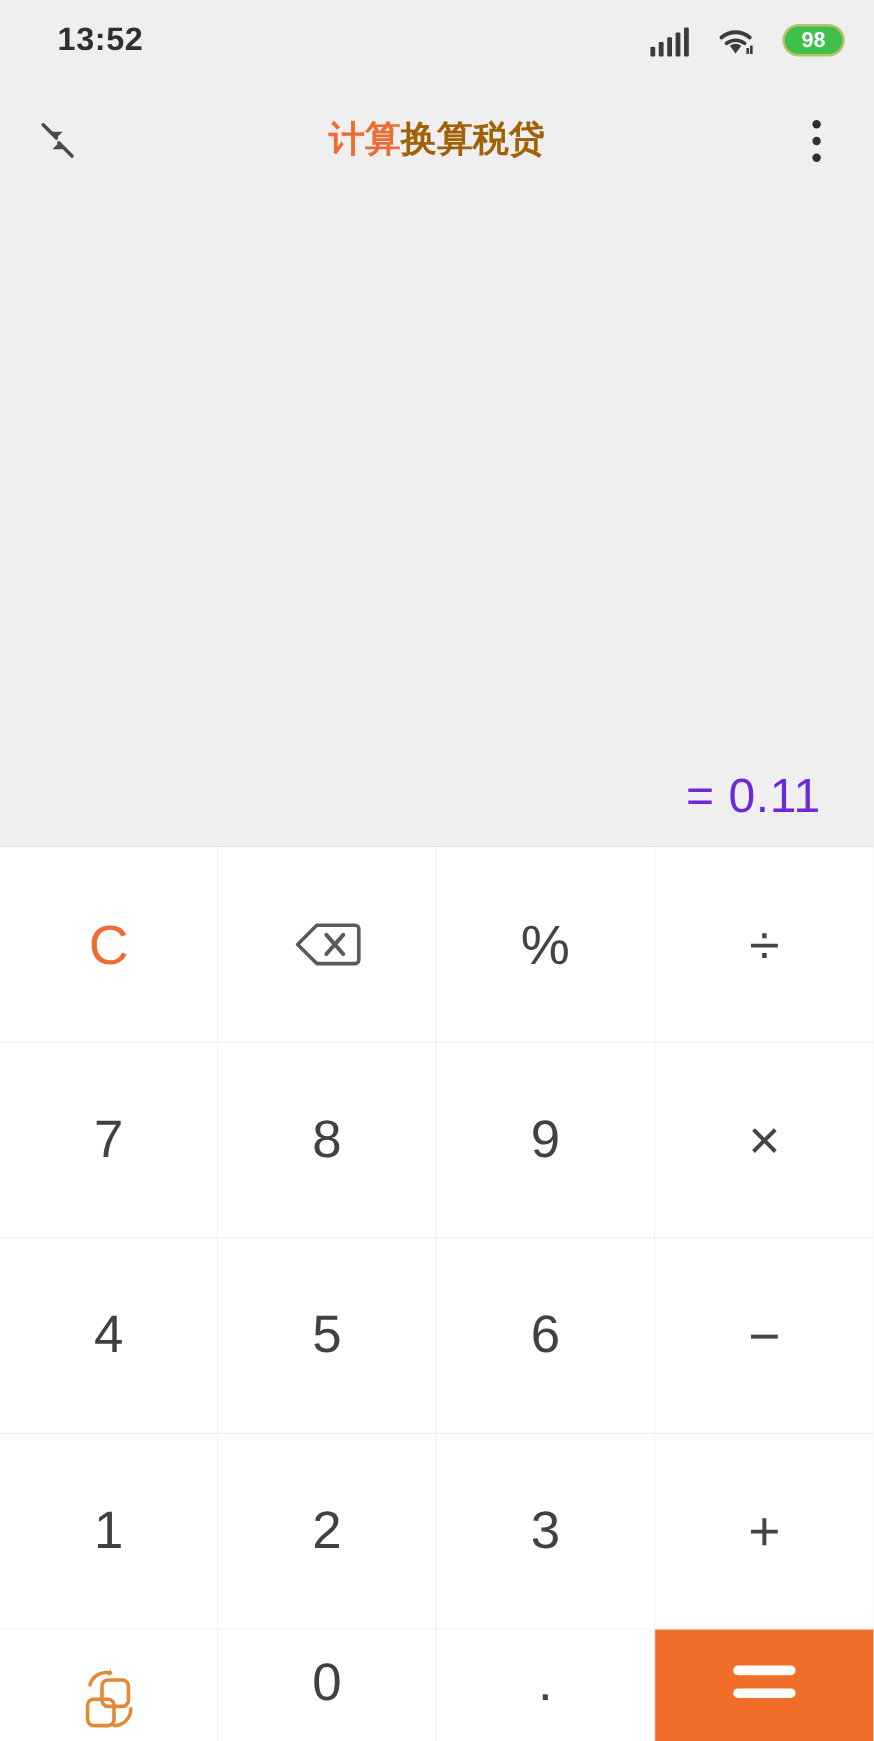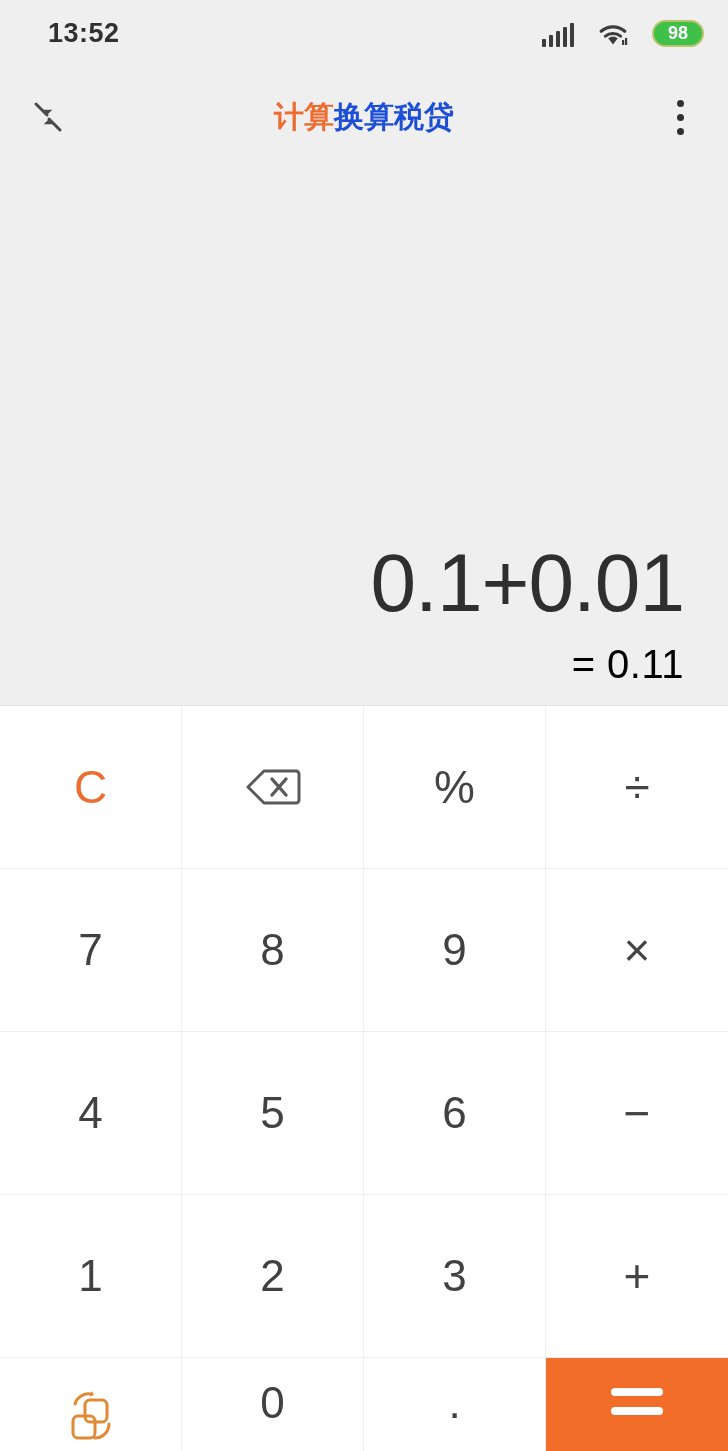--- a/index.html
+++ b/index.html
@@ -41,40 +41,40 @@
   
   .appbar {
     position:absolute; left:0; top:78px; width:728px; height:78px;
     display:flex; align-items:center; background:#efefef;
   }
   .collapse-btn {
     width:96px; height:78px; display:flex; align-items:center; justify-content:center;
     cursor:pointer;
   }
   .tabs { flex:1; display:flex; align-items:center; justify-content:center; }
-  .tab { font-size:30px; font-weight:700; color:#1d4ed8; cursor:pointer; line-height:1; }
+  .tab { font-size:30px; font-weight:700; color:#a16207; cursor:pointer; line-height:1; }
   .tab.active { color:#ed6c30; }
   .menu-btn {
     width:96px; height:78px; display:flex; flex-direction:column;
     align-items:center; justify-content:center; gap:7px; cursor:pointer;
   }
   .menu-btn span { width:7px; height:7px; border-radius:50%; background:#303030; display:block; }
 
   
   .display {
     position:absolute; left:0; top:156px; width:728px; height:549px;
     background:#efefef; display:flex; flex-direction:column;
     align-items:flex-end; justify-content:flex-end; padding:0 44px 18px 24px;
   }
   .expression {
     font-size:82px; font-weight:400; color:#2f2f2f; line-height:1.08;
     letter-spacing:-1px; white-space:nowrap;
   }
   .result {
-    margin-top:14px; font-size:40px; font-weight:400; color:#000000;
+    margin-top:14px; font-size:40px; font-weight:400; color:#6d28d9;
     letter-spacing:0.5px; white-space:nowrap;
   }
 
   
   .keypad {
     position:absolute; left:0; top:705px; width:728px; height:746px;
     background:#ffffff; border-top:1px solid #e3e3e3;
     display:grid; grid-template-columns:repeat(4,182px);
     grid-template-rows:163px 163px 163px 163px 94px;
   }
@@ -145,21 +145,20 @@
     </div>
 
     <div class="menu-btn">
       <span></span>
         <span></span>
         <span></span>
     </div>
   </div>
 
   <div class="display">
-    <div class="expression">0.1+0.01</div>
     <div class="result">= 0.11</div>
   </div>
 
   <div class="keypad">
 
     <div class="key clear">C</div>
     <div class="key">
       <svg width="58" height="42" viewBox="0 0 58 42">
         <path d="M20 5 H52 A3 3 0 0 1 55 8 V34 A3 3 0 0 1 52 37 H20 L4 21 Z" fill="none" stroke="#5a5a5a" stroke-width="3" stroke-linejoin="round"></path>
         <path d="M28 13 L42 29 M42 13 L28 29" stroke="#5a5a5a" stroke-width="3.4" stroke-linecap="round"></path>

